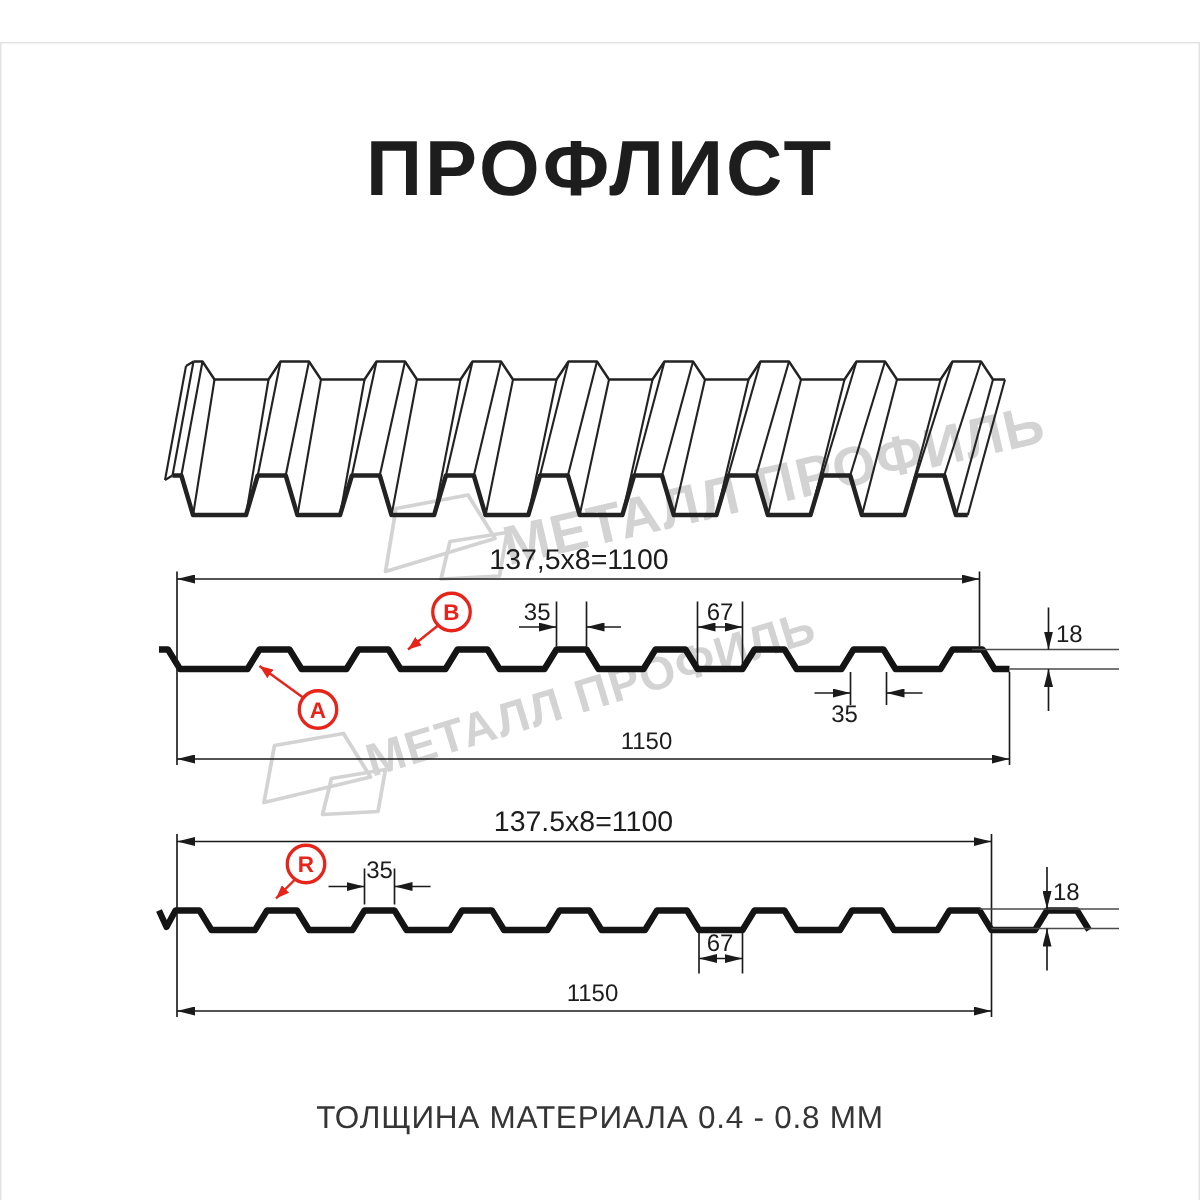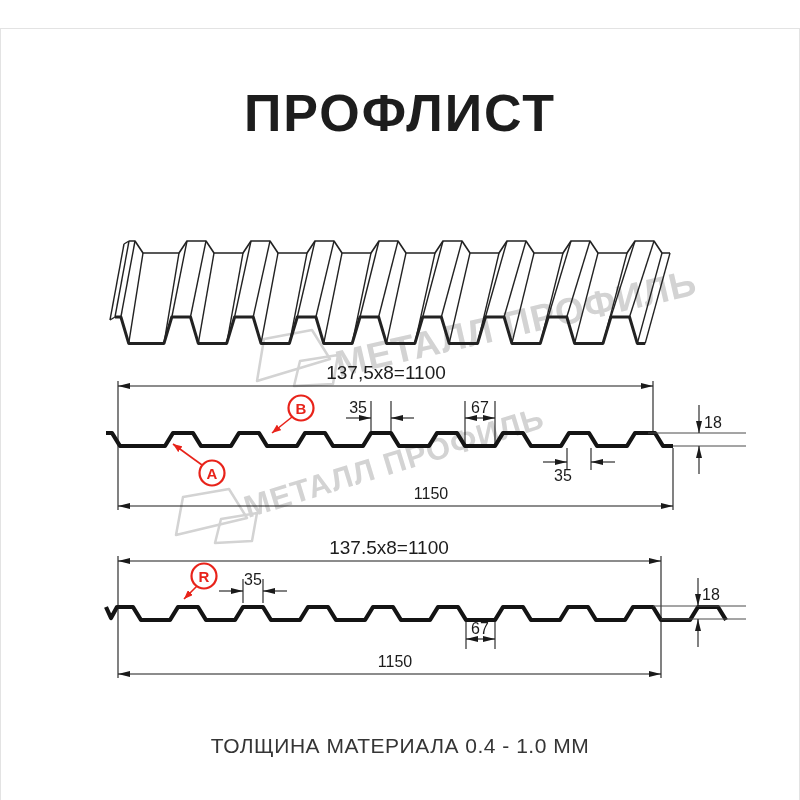--- a/index.html
+++ b/index.html
@@ -179,14 +179,14 @@
       <text class="dim-text" x="394" y="638" text-anchor="middle" font-size="18">1150</text>
 
       <g>
         <line class="red-line" x1="196" y1="557" x2="183" y2="570" marker-end="url(#ar)"></line>
         <circle class="red-circle" cx="203" cy="547" r="12.5"></circle>
         <text class="marker-letter" x="203" y="552.5">R</text>
       </g>
     </g>
   </svg>
 
-  <div class="footer">ТОЛЩИНА МАТЕРИАЛА 0.4 - 1.0 ММ</div>
+  <div class="footer">ТОЛЩИНА МАТЕРИАЛА 0.4 - 0.8 ММ</div>
 </div>
 
 </body></html>

